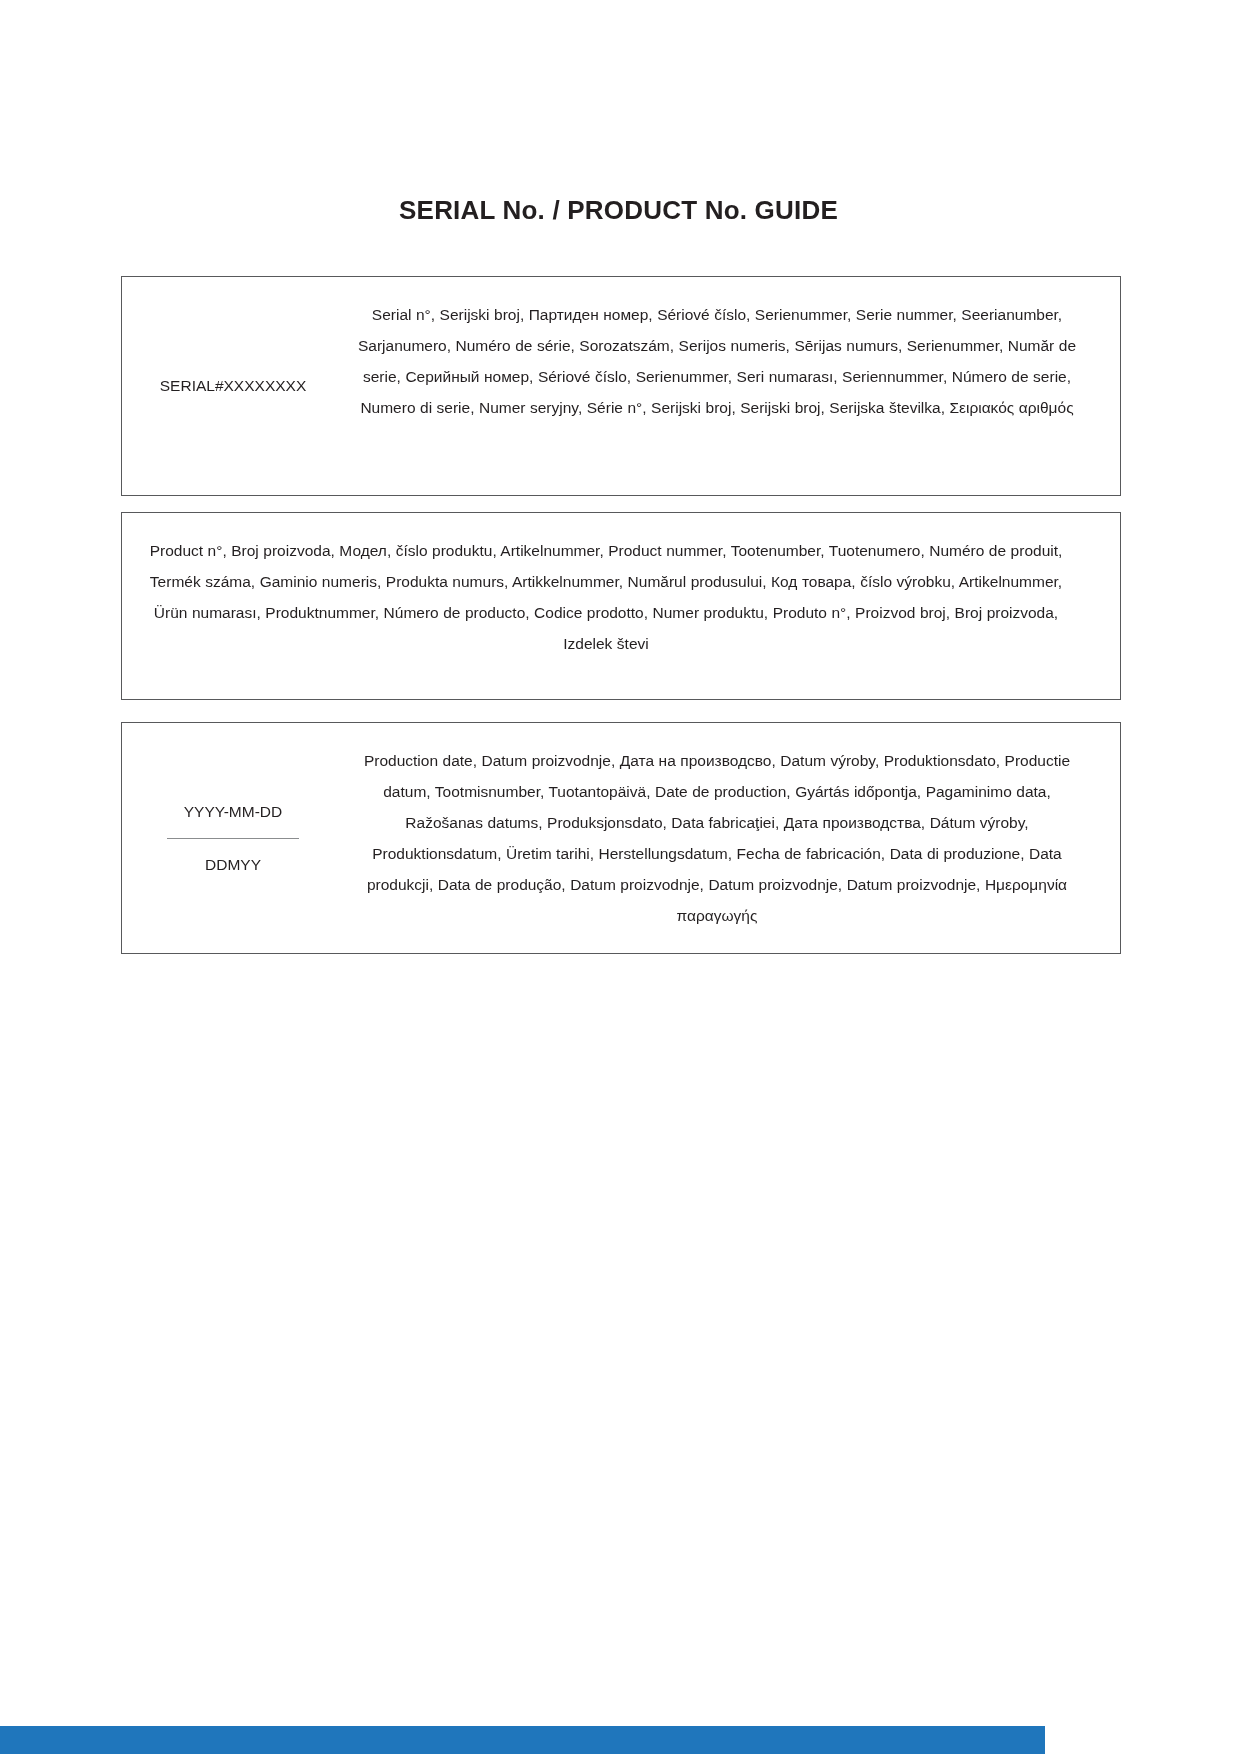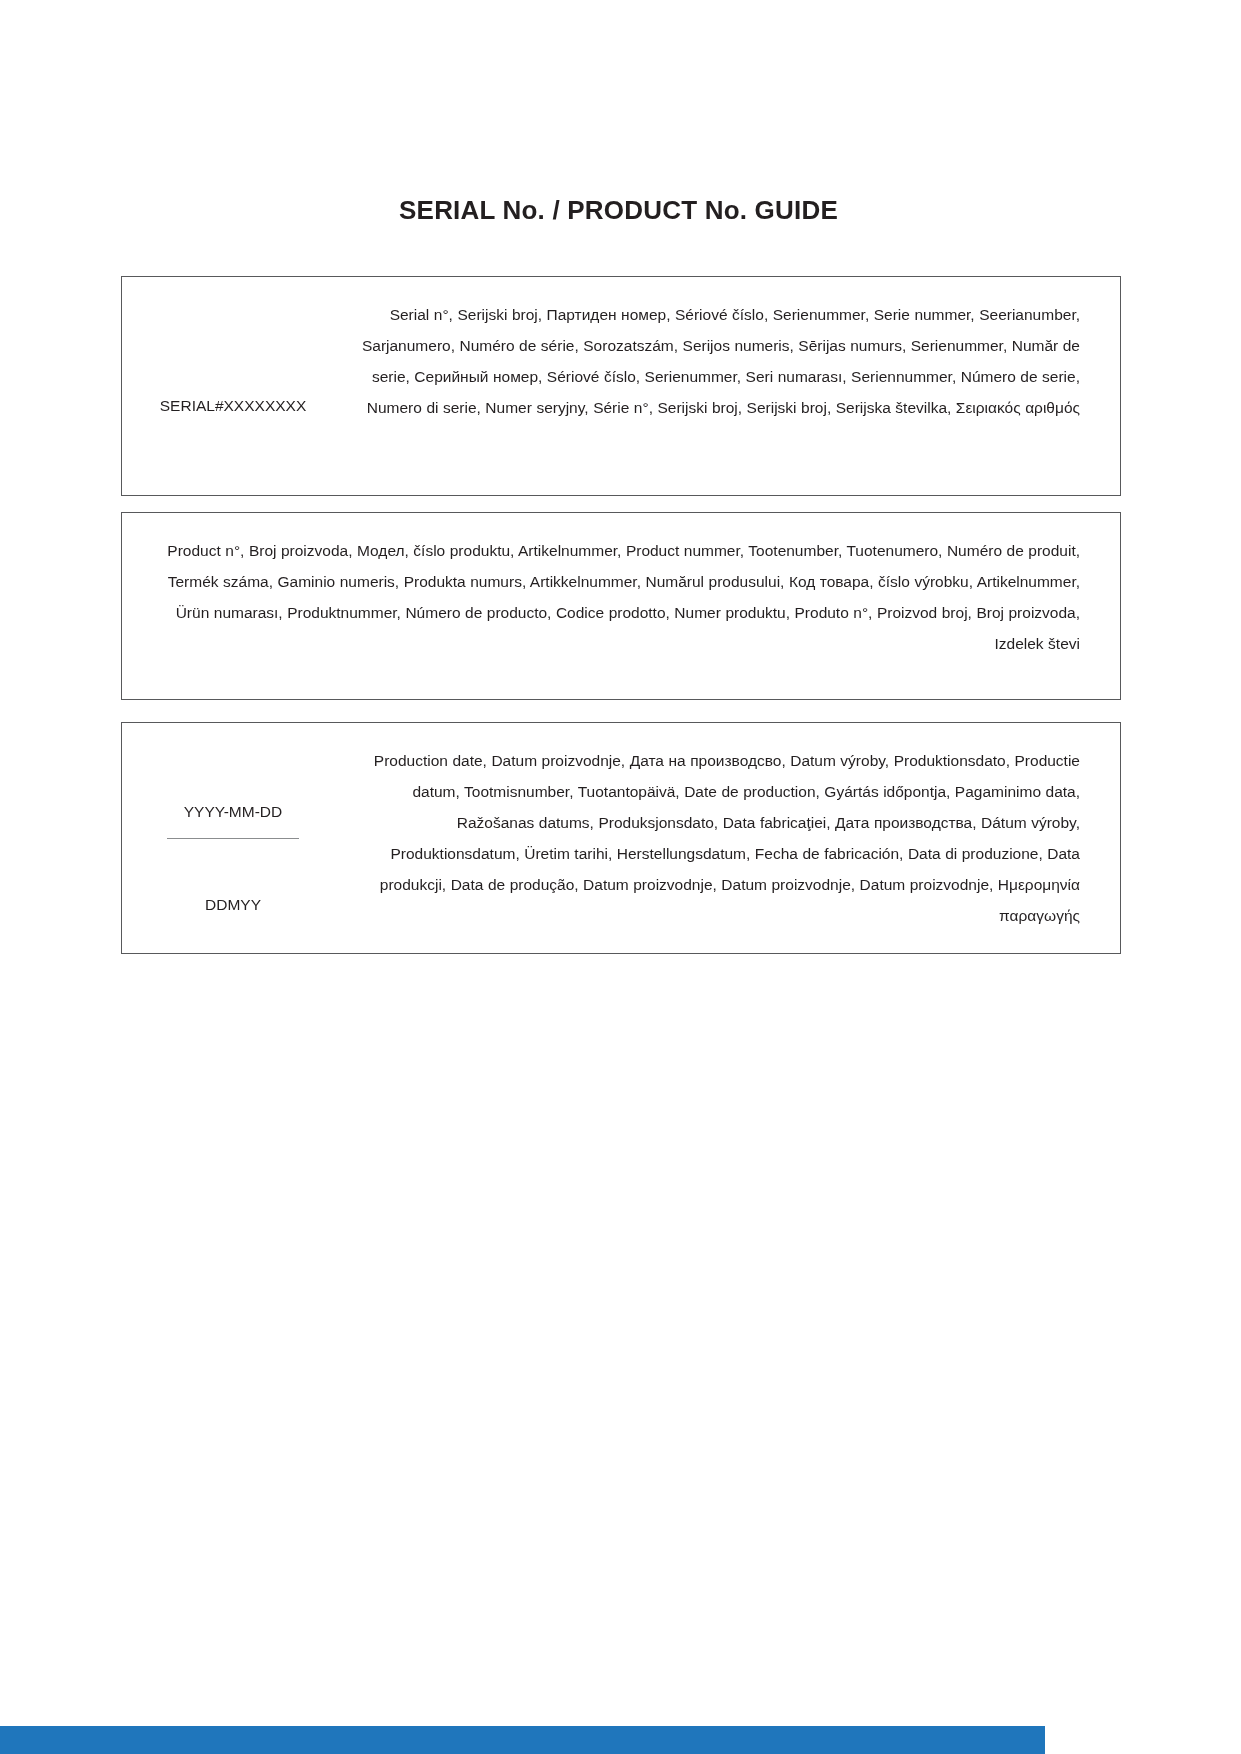--- a/index.html
+++ b/index.html
@@ -57,38 +57,37 @@
     font-size: 15.5px;
     color: #231f20;
     padding: 0 8px;
     box-sizing: border-box;
   }
 
   .box-label .lab-line {
     line-height: 1.15;
     text-align: center;
     white-space: nowrap;
-    margin-top: 40px;
   }
 
   .label-divider {
     width: 132px;
     height: 1px;
     background: #8b8d8f;
     margin: 17px 0;
   }
 
   .box-body {
     flex: 1 1 auto;
     padding: 22px 40px 18px 10px;
     box-sizing: border-box;
     font-size: 15.5px;
     line-height: 2.0;
     color: #231f20;
-    text-align: right;
+    text-align: center;
     word-spacing: 0.2px;
   }
 
   .footer-bar {
     position: absolute;
     left: 0;
     bottom: 0;
     width: 100%;
     height: 28px;
     background: #1f76bc;

